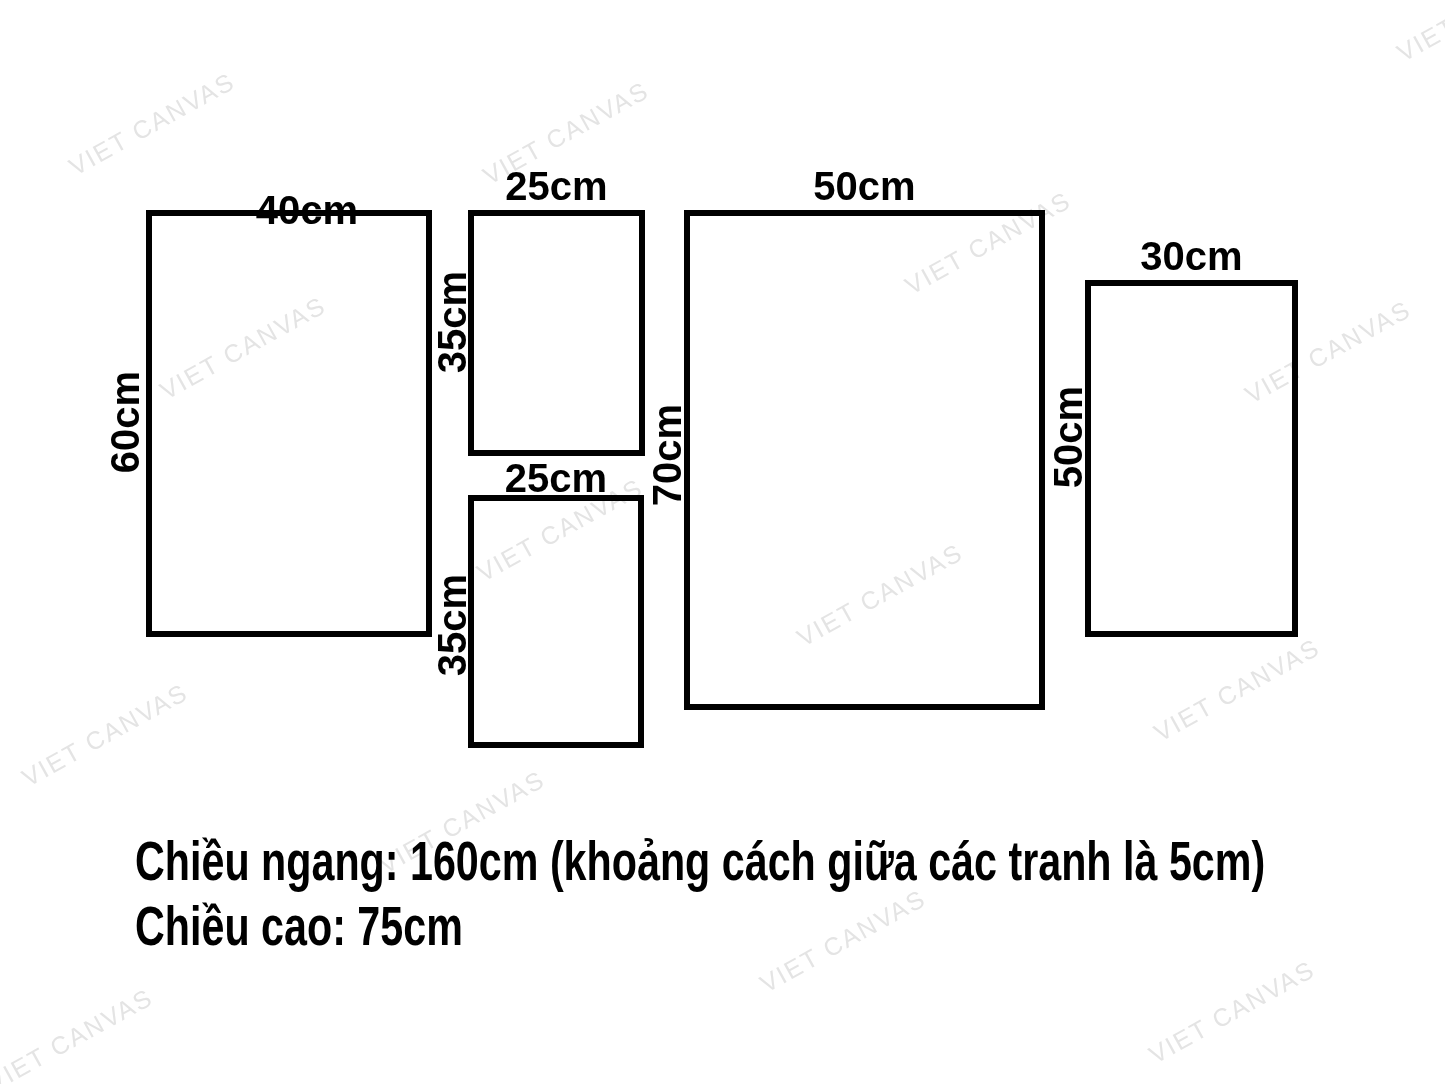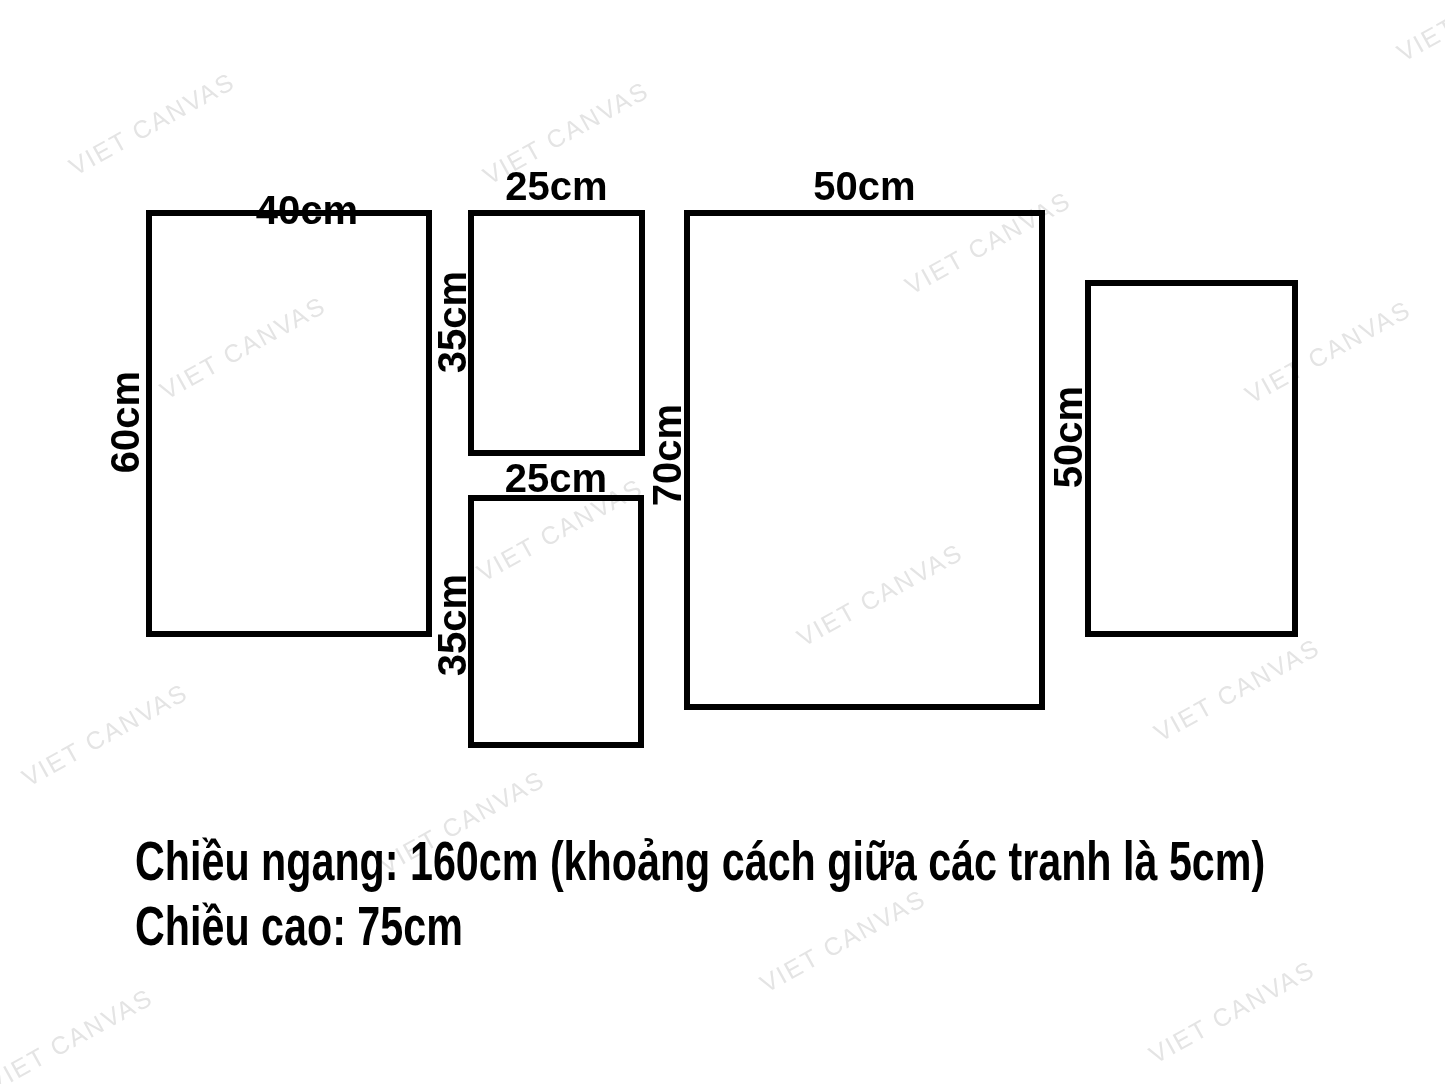--- a/index.html
+++ b/index.html
@@ -110,20 +110,21 @@
   <div class="frame frame-1"></div>
   <div class="frame frame-2"></div>
   <div class="frame frame-3"></div>
   <div class="frame frame-4"></div>
   <div class="frame frame-5"></div>
 
   <div class="dim top dim-w1">40cm</div>
   <div class="dim top dim-w2">25cm</div>
   <div class="dim top dim-w3">25cm</div>
   <div class="dim top dim-w4">50cm</div>
+  <div class="dim top dim-w5">30cm</div>
 
   <div class="dim side dim-h1">60cm</div>
   <div class="dim side dim-h2">35cm</div>
   <div class="dim side dim-h3">35cm</div>
   <div class="dim side dim-h4">70cm</div>
   <div class="dim side dim-h5">50cm</div>
 
   <div class="note note-1">Chiều ngang: 160cm (khoảng cách giữa các tranh là 5cm)</div>
   <div class="note note-2">Chiều cao: 75cm</div>
 

